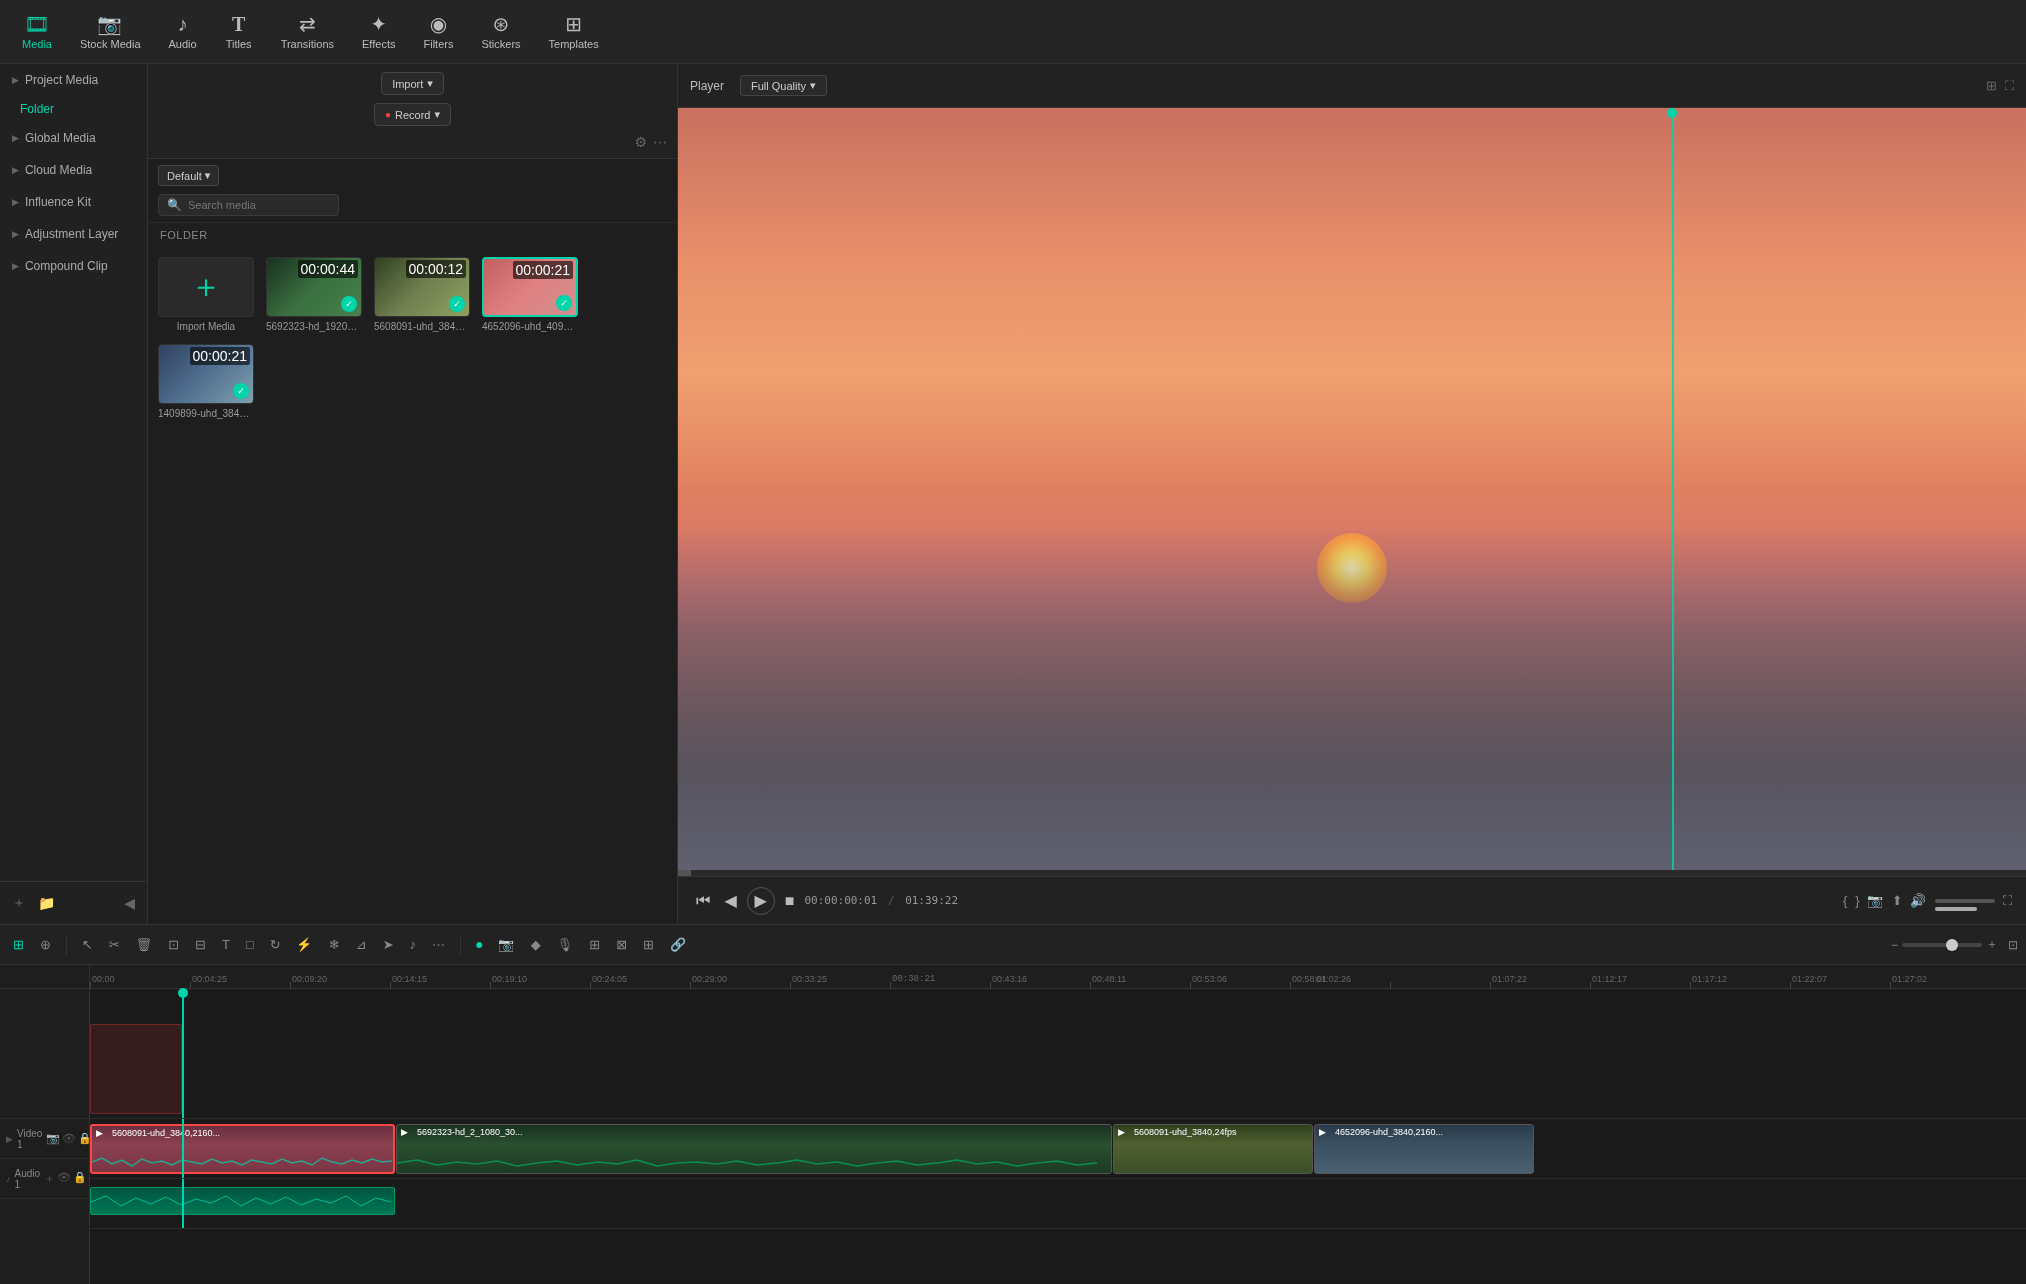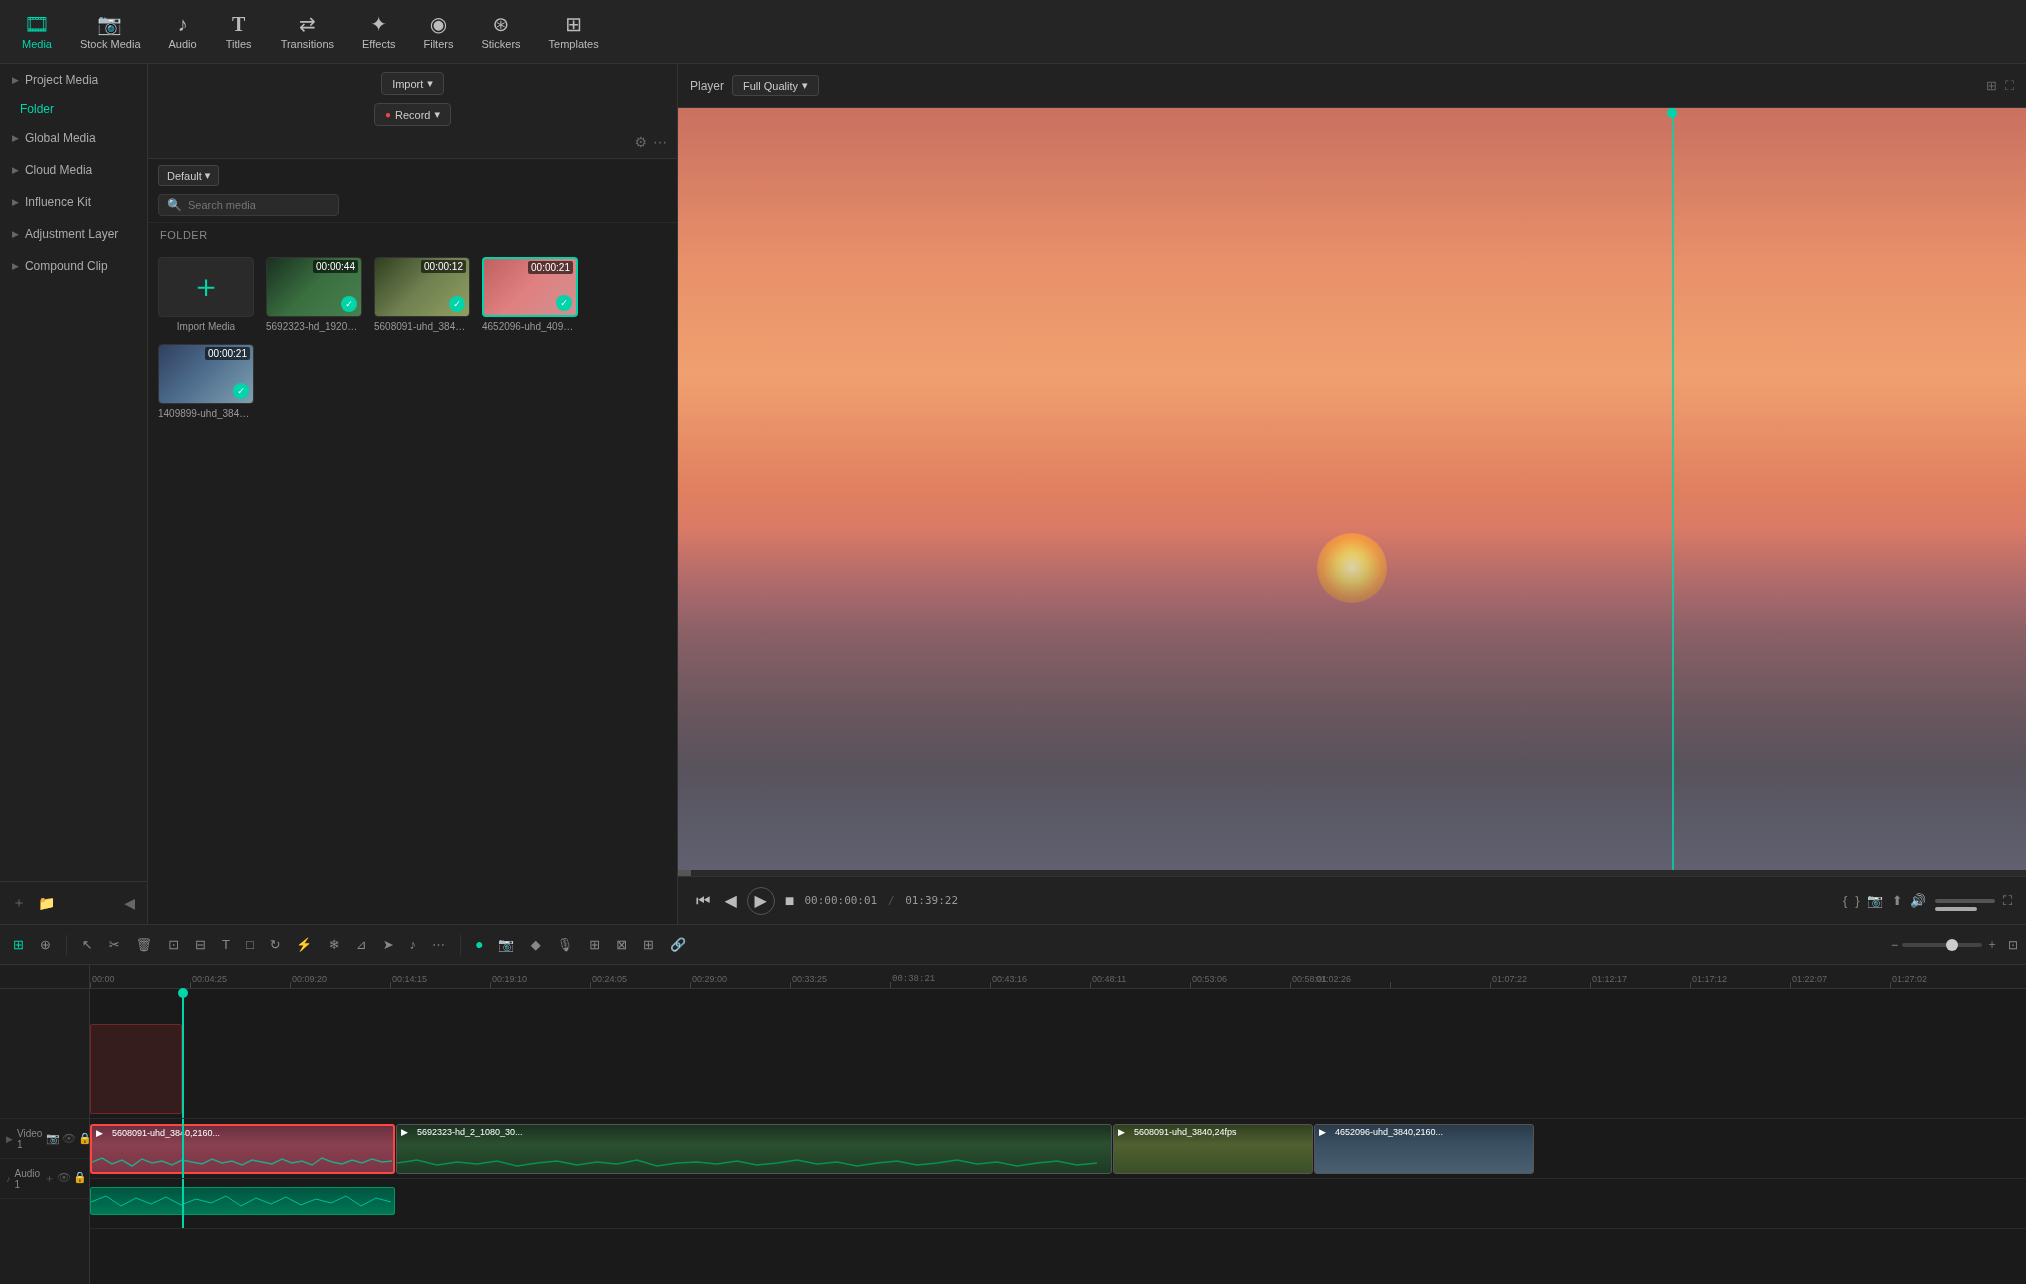--- a/index.html
+++ b/index.html
@@ -220,21 +220,21 @@
       display: flex;
       align-items: center;
       justify-content: center;
       color: #00d4aa;
       font-size: 28px;
     }
     .thumb-duration {
       position: absolute;
       top: 2px;
       right: 3px;
-      font-size: 10px;
+      font-size: 14px;
       color: #fff;
       background: rgba(0,0,0,0.6);
       padding: 1px 3px;
       border-radius: 2px;
     }
     .thumb-check {
       position: absolute;
       bottom: 4px;
       right: 4px;
       width: 16px;
@@ -263,21 +263,21 @@
       background: #1a1a1a;
       display: flex;
       flex-direction: column;
     }
     .preview-header {
       display: flex;
       align-items: center;
       padding: 6px 12px;
       background: #222;
       border-bottom: 1px solid #333;
-      gap: 8px;
+      gap: 16px;
       height: 44px;
       flex-shrink: 0;
     }
     .preview-label {
       color: #bbb;
       font-size: 12px;
     }
     .quality-btn {
       background: #2a2a2a;
       border: 1px solid #444;

